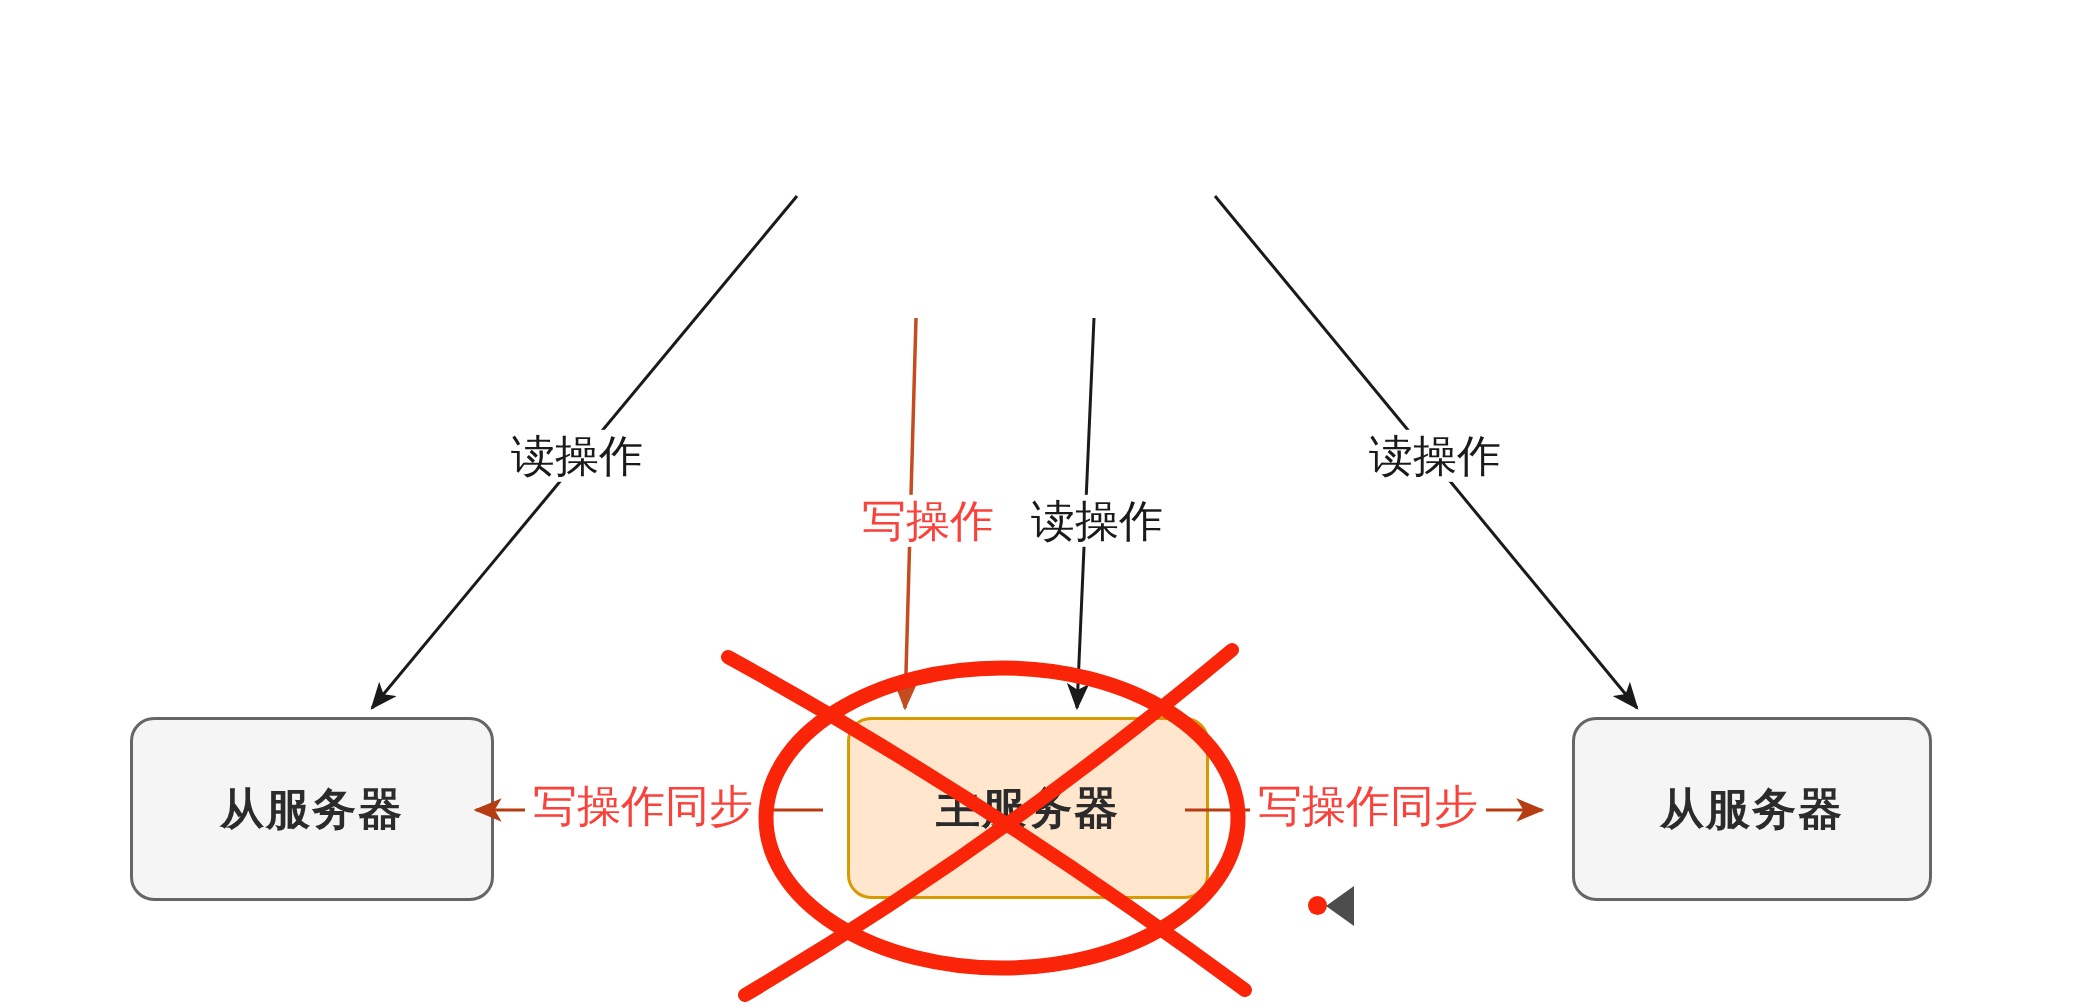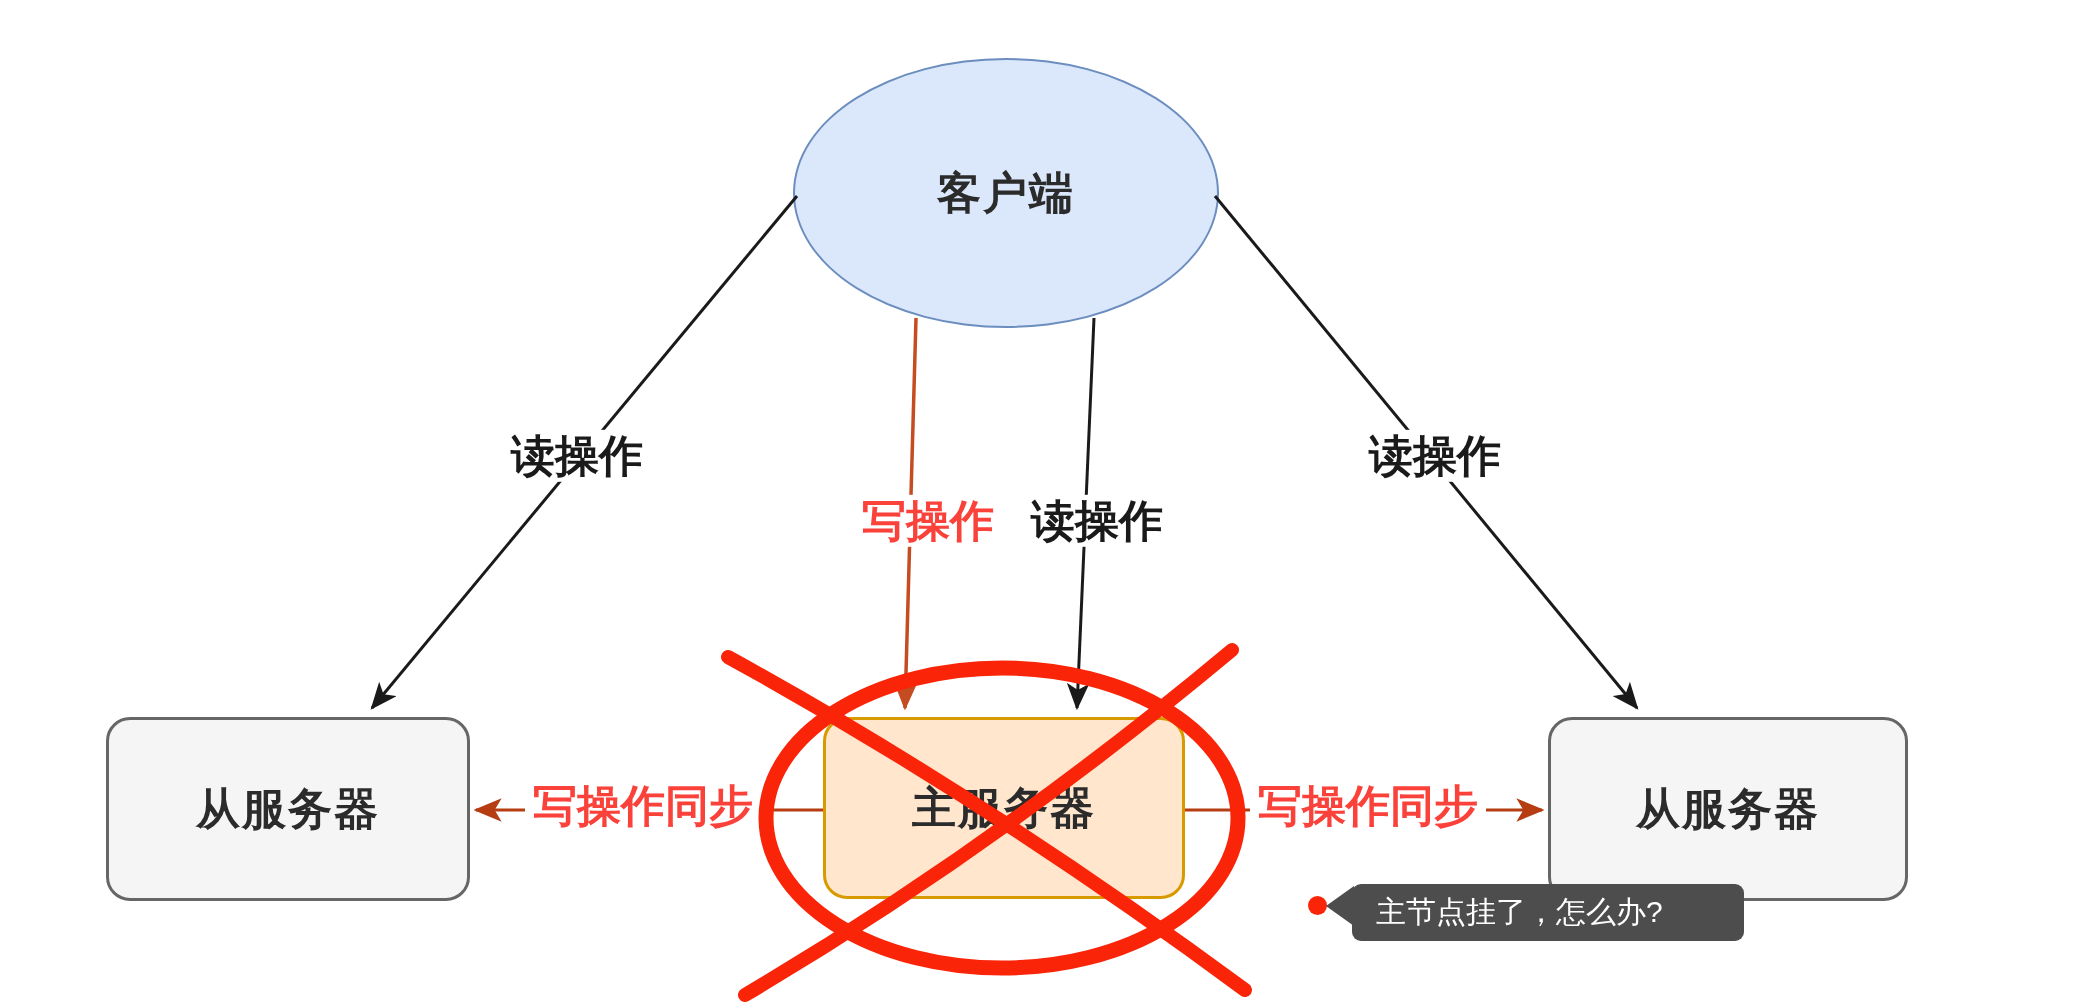--- a/index.html
+++ b/index.html
@@ -8,29 +8,29 @@
     background:var(--page-bg,#fff);
     font-family:"Liberation Sans","DejaVu Sans",sans-serif;
   }
   .layer{position:absolute;left:0;top:0;}
   svg line, svg path, svg ellipse{fill:none;}
 
   
   .node{position:absolute;display:flex;align-items:center;justify-content:center;box-sizing:border-box;}
   .node-label{font-size:44px;font-weight:600;color:var(--node-text);letter-spacing:2px;}
   .ellipse-node{border-radius:50%;background:var(--client-fill);border:2.5px solid var(--client-stroke);}
-  .box-node{border-radius:24px;}
+  .box-node{border-radius:24px;margin-left:24px;}
   .slave-node{background:var(--slave-fill);border:3px solid var(--slave-stroke);}
   .master-node{background:var(--master-fill);border:3px solid var(--master-stroke);}
 
   
   .edge-label{
     position:absolute;transform:translate(-50%,-50%);
     background:var(--page-bg,#fff);padding:2px 8px;line-height:1.1;
-    font-size:44px;font-weight:700;white-space:nowrap;color:var(--edge-text);
+    font-size:44px;font-weight:400;white-space:nowrap;color:var(--edge-text);
   }
   .edge-label.red{color:var(--label-red);}
 
   
   .s-black{stroke:var(--edge-black);stroke-width:3;}
   .s-write{stroke:var(--write-arrow);stroke-width:3.5;}
   .s-sync{stroke:var(--sync-arrow);stroke-width:3;}
   .f-black{fill:var(--edge-black);}
   .f-write{fill:var(--write-arrow);}
   .f-sync{fill:var(--sync-arrow);}
@@ -53,23 +53,20 @@
   .callout-dot{
     position:absolute;left:1308px;top:896px;width:19px;height:19px;
     border-radius:50%;background:var(--annotation-red);
   }
 </style>
 </head>
 <body>
 
 <div class="stage">
 
-  <div class="node ellipse-node" style="left:793px;top:58px;width:426px;height:270px;">
-    <span class="node-label">客户端</span>
-  </div>
 
   <div class="node box-node slave-node" style="left:106px;top:717px;width:364px;height:184px;">
     <span class="node-label">从服务器</span>
   </div>
 
   <div class="node box-node master-node" style="left:823px;top:717px;width:362px;height:182px;">
     <span class="node-label">主服务器</span>
   </div>
 
   <div class="node box-node slave-node" style="left:1548px;top:717px;width:360px;height:184px;">
@@ -105,17 +102,14 @@
   <div class="edge-label red" style="left:1368px;top:806px;">写操作同步</div>
 
   <svg class="layer" width="2082" height="1008" viewBox="0 0 2082 1008">
     <ellipse cx="1002" cy="818" rx="236" ry="150" class="s-red" stroke-width="15"></ellipse>
     <path d="M 728 657 Q 985 798 1245 990" class="s-red" stroke-width="14" stroke-linecap="round"></path>
     <path d="M 745 995 Q 995 848 1232 650" class="s-red" stroke-width="14" stroke-linecap="round"></path>
   </svg>
 
   <div class="callout-dot"></div>
   <div class="callout-tail"></div>
-  <div class="callout-bubble">
-    <span>主节点挂了，怎么办?</span>
-  </div>
 
 </div>
 
 </body></html>

